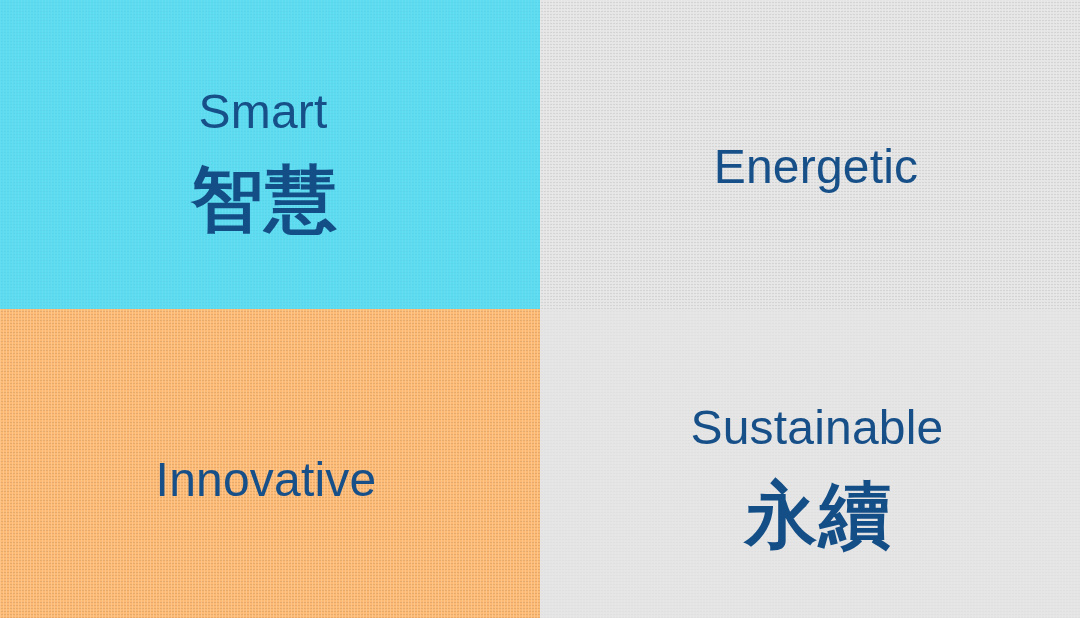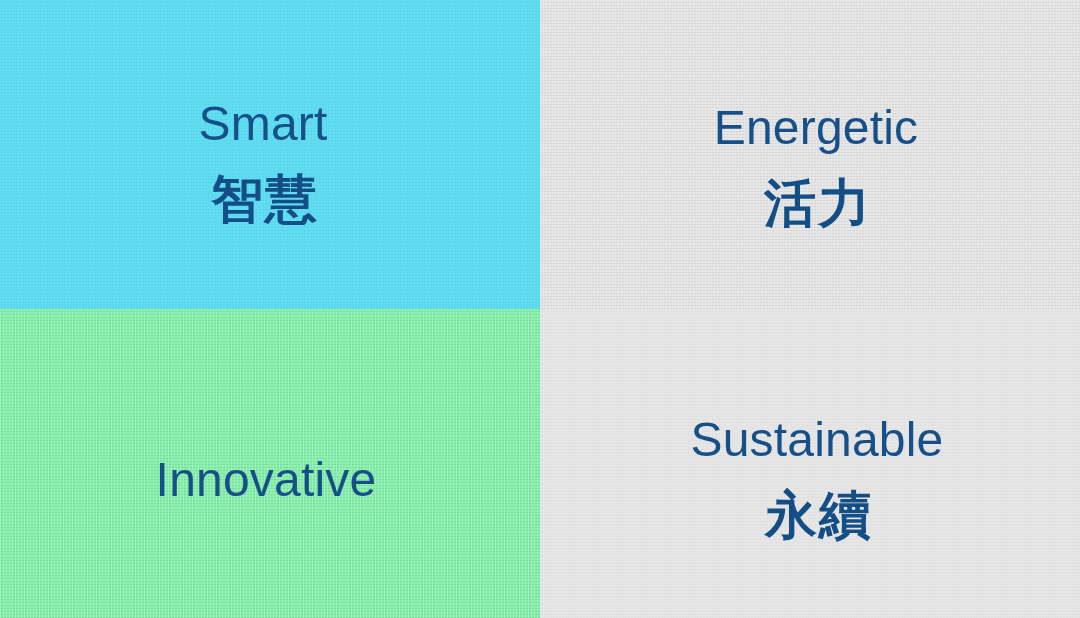--- a/index.html
+++ b/index.html
@@ -68,21 +68,21 @@
     font-size: 48px;
     font-weight: 400;
     letter-spacing: 0.2px;
     color: #175089;
     white-space: nowrap;
     line-height: 1.12;
   }
 
   .label-zh {
     font-family: "DejaVu Sans", "Liberation Sans", sans-serif;
-    font-size: 52px;
+    font-size: 72px;
     font-weight: 700;
     letter-spacing: 2px;
     color: #144E87;
     white-space: nowrap;
     line-height: 1.12;
     margin-top: 20px;
     padding-left: 4px;
   }
 
   
@@ -101,25 +101,24 @@
     <div class="label-stack">
       <div class="label-en" style="color: rgb(23, 80, 137);">Smart</div>
       <div class="label-zh" style="color: rgb(20, 78, 135);">智慧</div>
     </div>
   </div>
 
   <div class="quadrant q-yellow" id="q-energetic" style="background-color: #e5e5e5;">
     <div class="texture"></div>
     <div class="label-stack">
       <div class="label-en" style="color: rgb(23, 80, 137);">Energetic</div>
-      <div class="label-zh" style="color: rgb(20, 78, 135);">活力</div>
     </div>
   </div>
 
-  <div class="quadrant q-purple" id="q-innovative" style="background-color: #86efac;">
+  <div class="quadrant q-purple" id="q-innovative" style="background-color: #fdba74;">
     <div class="texture"></div>
     <div class="label-stack">
       <div class="label-en" style="color: rgb(23, 80, 137);">Innovative</div>
     </div>
   </div>
 
   <div class="quadrant q-green" id="q-sustainable" style="background-color: #e5e5e5;">
     <div class="texture"></div>
     <div class="label-stack">
       <div class="label-en" style="color: rgb(23, 80, 137);">Sustainable</div>

